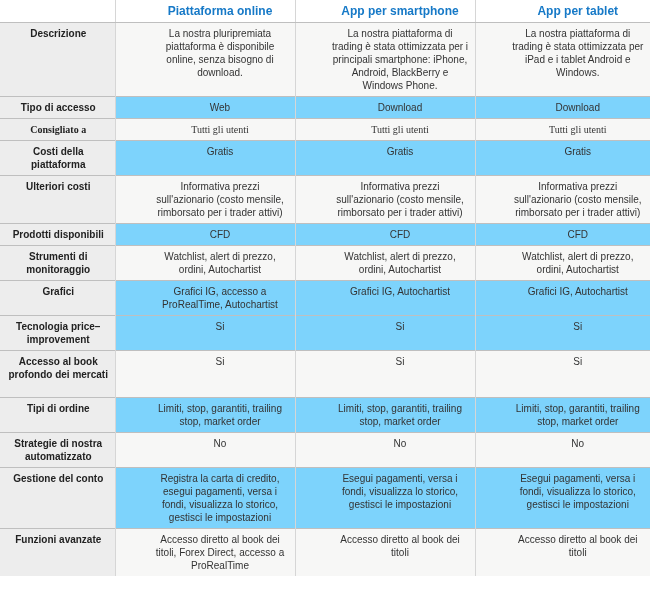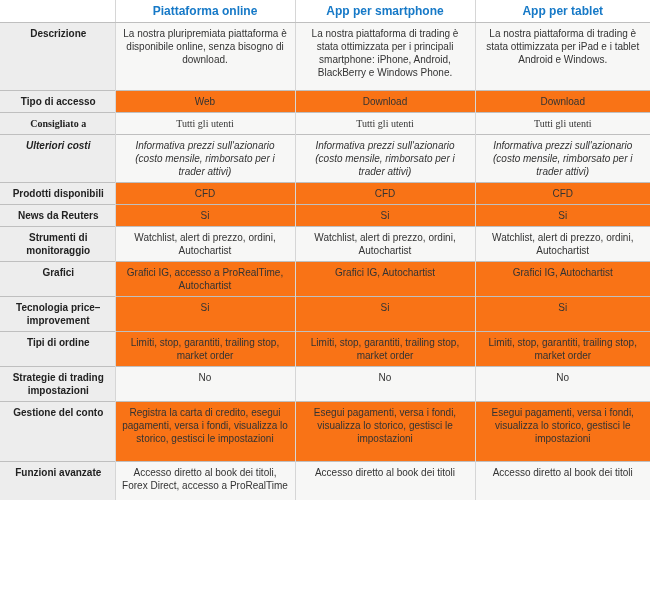--- a/index.html
+++ b/index.html
@@ -22,40 +22,40 @@
   }
   th,td{
     vertical-align:top;text-align:center;
     padding:4px 6px;
     font-size:10px;line-height:13px;
     color:var(--text);
     font-weight:normal;
     word-wrap:break-word;
   }
   
-  th + th, td + td, th + td, td + th{border-left:1px solid var(--border-v);}
+  th + th, td + td, th + td, td + th{border-left:1px solid var(--border-v);padding-left:36px;}
   
   thead th{
     border-bottom:1px solid var(--border-h);
     background:#fff;
     font-size:12px;font-weight:bold;color:var(--header-text);
     padding-top:4px;padding-bottom:3px;
     vertical-align:middle;
   }
   thead th.corner{background:#fff;}
   
   tbody th, tbody td{border-top:1px solid var(--border-h);}
   tbody tr:first-child th, tbody tr:first-child td{border-top:none;}
   tbody th.rowlabel{
     background:var(--label-bg);
     font-weight:bold;color:var(--label-text);
     padding-right:4px;
   }
   tbody tr.stripe td{background:var(--stripe-bg);}
-  tbody tr td{background:#f97316;}
+  tbody tr td{background:#7dd3fc;}
   tbody tr.stripe td{background:var(--stripe-bg);}
 </style>
 </head>
 <body>
 
 <table>
   <colgroup>
     <col style="width:115px">
     <col style="width:180px">
     <col style="width:180px">
@@ -81,64 +81,70 @@
         <td>Web</td>
         <td>Download</td>
         <td>Download</td>
       </tr>
       <tr class="stripe" style="height: 20px; font-family: Liberation Serif, serif;">
         <th class="rowlabel">Consigliato a</th>
         <td>Tutti gli utenti</td>
         <td>Tutti gli utenti</td>
         <td>Tutti gli utenti</td>
       </tr>
-      <tr class="stripe" style="height: 47px; font-style: italic;">
+      <tr style="height: 30px;">
+        <th class="rowlabel">Costi della piattaforma</th>
+        <td>Gratis</td>
+        <td>Gratis</td>
+        <td>Gratis</td>
+      </tr>
+      <tr class="stripe" style="height: 47px;">
         <th class="rowlabel">Ulteriori costi</th>
         <td>Informativa prezzi sull'azionario (costo mensile, rimborsato per i trader attivi)</td>
         <td>Informativa prezzi sull'azionario (costo mensile, rimborsato per i trader attivi)</td>
         <td>Informativa prezzi sull'azionario (costo mensile, rimborsato per i trader attivi)</td>
       </tr>
       <tr style="height: 20px;">
         <th class="rowlabel">Prodotti disponibili</th>
         <td>CFD</td>
         <td>CFD</td>
         <td>CFD</td>
-      </tr>
-      <tr style="height: 20px;">
-        <th class="rowlabel">News da Reuters</th>
-        <td>Si</td>
-        <td>Si</td>
-        <td>Si</td>
       </tr>
       <tr class="stripe" style="height: 33px; margin-top: 11px;">
         <th class="rowlabel">Strumenti di monitoraggio</th>
         <td>Watchlist, alert di prezzo, ordini, Autochartist</td>
         <td>Watchlist, alert di prezzo, ordini, Autochartist</td>
         <td>Watchlist, alert di prezzo, ordini, Autochartist</td>
       </tr>
       <tr style="height: 32px; margin-top: 32px;">
         <th class="rowlabel">Grafici</th>
         <td>Grafici IG, accesso a ProRealTime, Autochartist</td>
         <td>Grafici IG, Autochartist</td>
         <td>Grafici IG, Autochartist</td>
       </tr>
       <tr style="height: 33px;">
         <th class="rowlabel">Tecnologia price–improvement</th>
         <td>Si</td>
         <td>Si</td>
         <td>Si</td>
       </tr>
+      <tr class="stripe" style="height: 47px;">
+        <th class="rowlabel">Accesso al book profondo dei mercati</th>
+        <td>Si</td>
+        <td>Si</td>
+        <td>Si</td>
+      </tr>
       <tr style="height: 33px; margin-top: 24px;">
         <th class="rowlabel">Tipi di ordine</th>
         <td>Limiti, stop, garantiti, trailing stop, market order</td>
         <td>Limiti, stop, garantiti, trailing stop, market order</td>
         <td>Limiti, stop, garantiti, trailing stop, market order</td>
       </tr>
       <tr class="stripe" style="height: 33px;">
-        <th class="rowlabel">Strategie di trading impostazioni</th>
+        <th class="rowlabel">Strategie di nostra automatizzato</th>
         <td>No</td>
         <td>No</td>
         <td>No</td>
       </tr>
       <tr style="height: 60px; margin-top: 20px;">
         <th class="rowlabel">Gestione del conto</th>
         <td>Registra la carta di credito, esegui pagamenti, versa i fondi, visualizza lo storico, gestisci le impostazioni</td>
         <td>Esegui pagamenti, versa i fondi, visualizza lo storico, gestisci le impostazioni</td>
         <td>Esegui pagamenti, versa i fondi, visualizza lo storico, gestisci le impostazioni</td>
       </tr>

